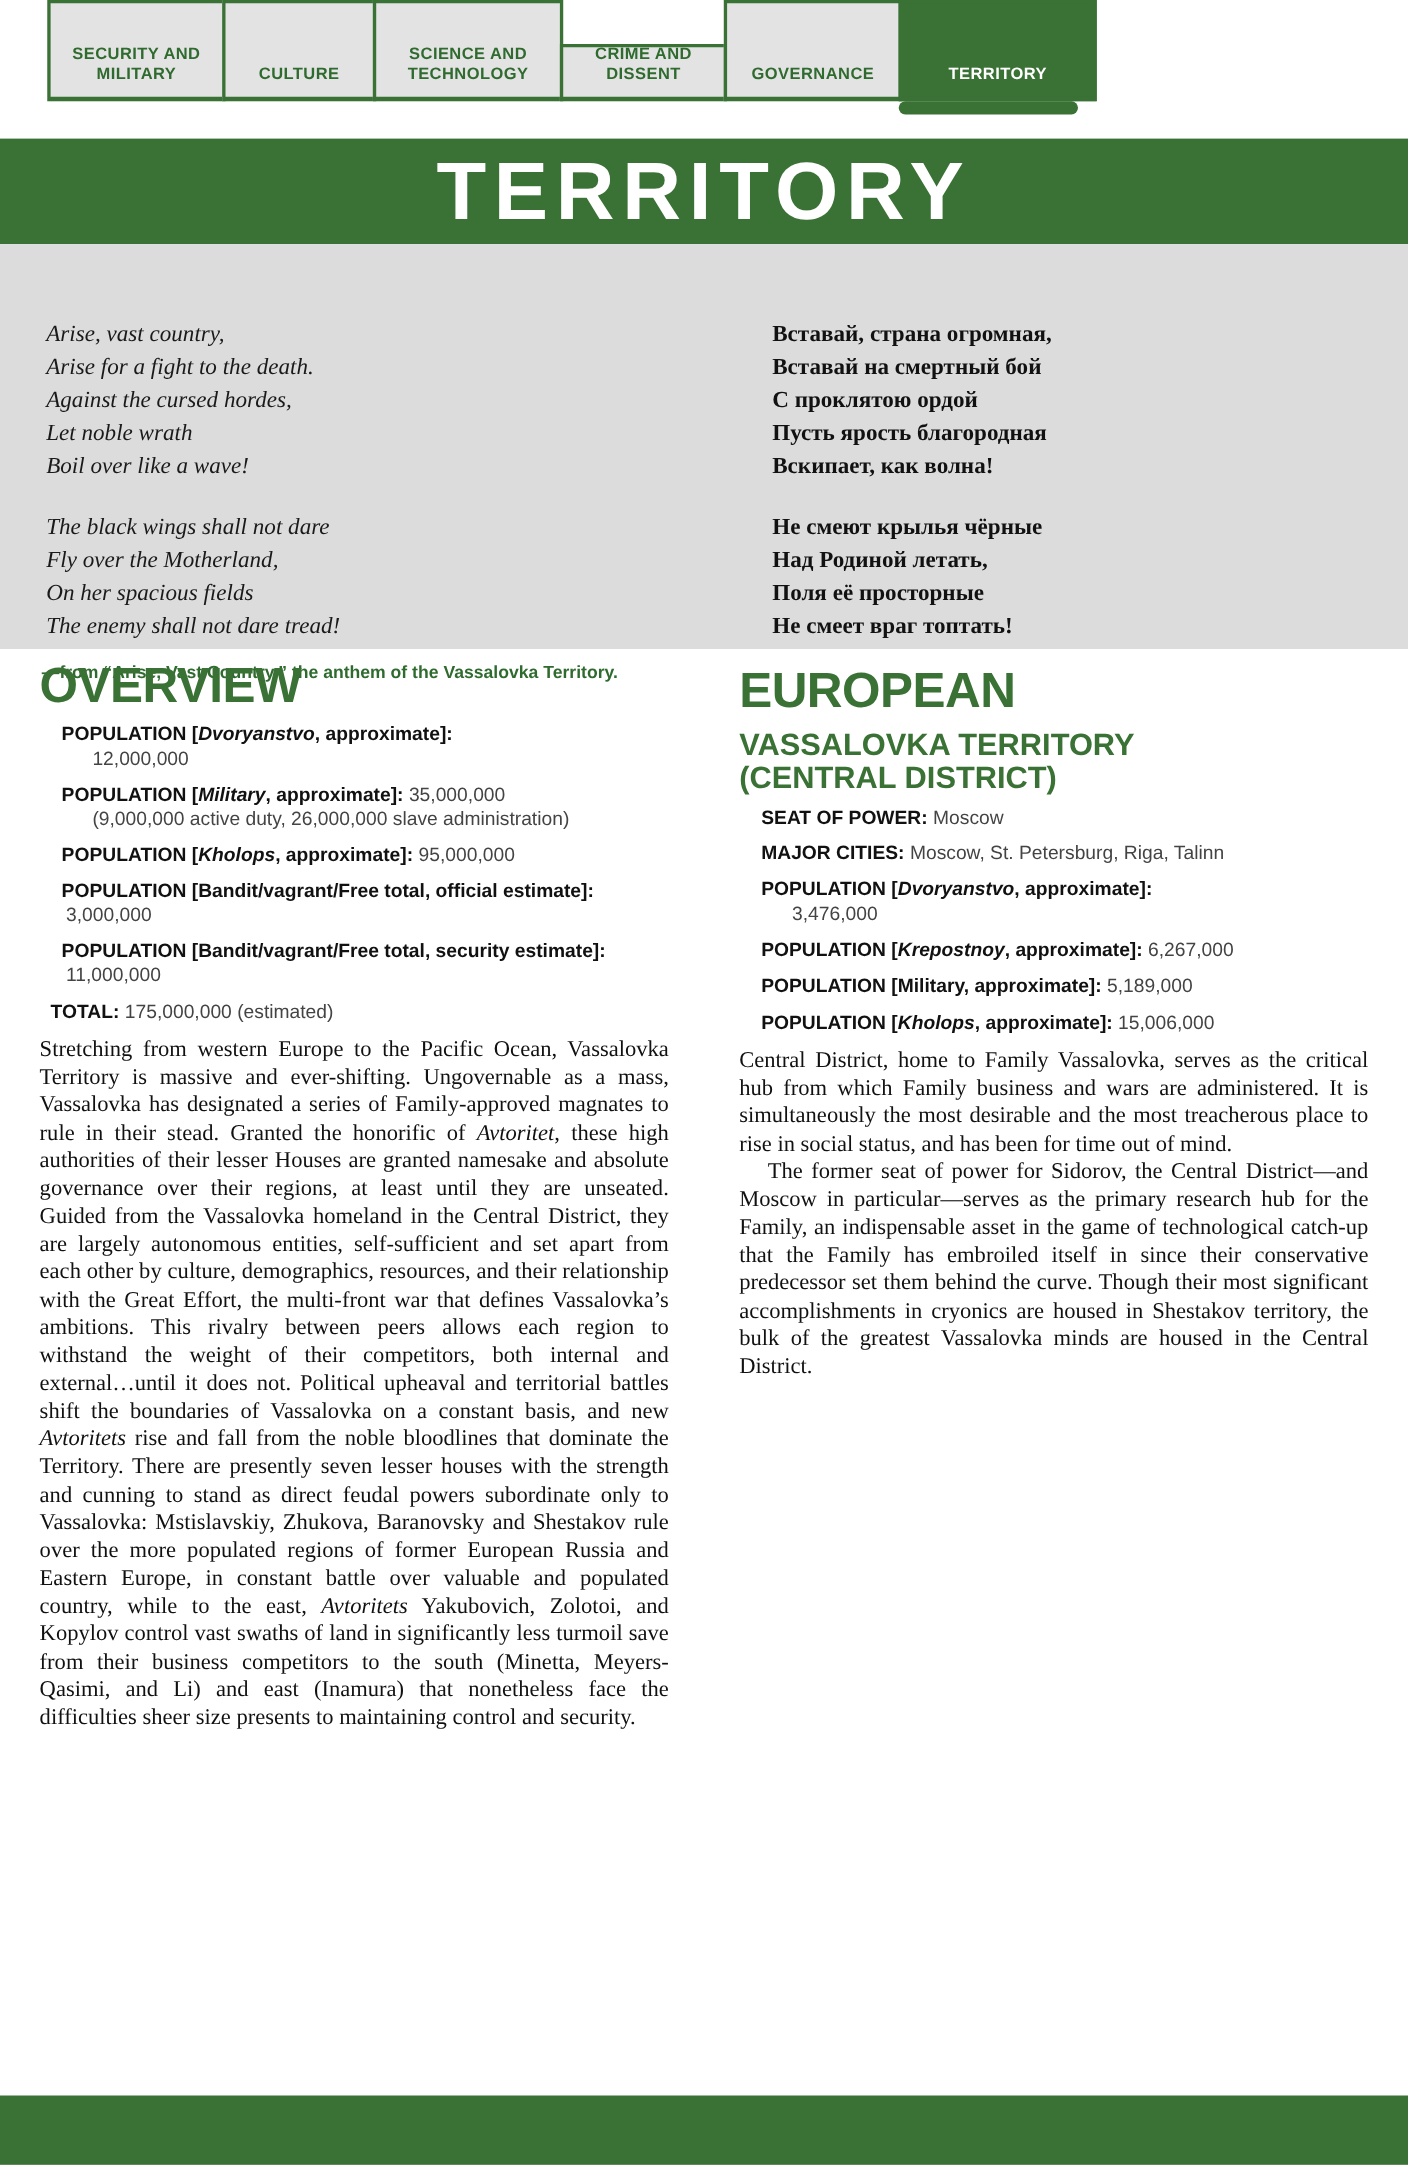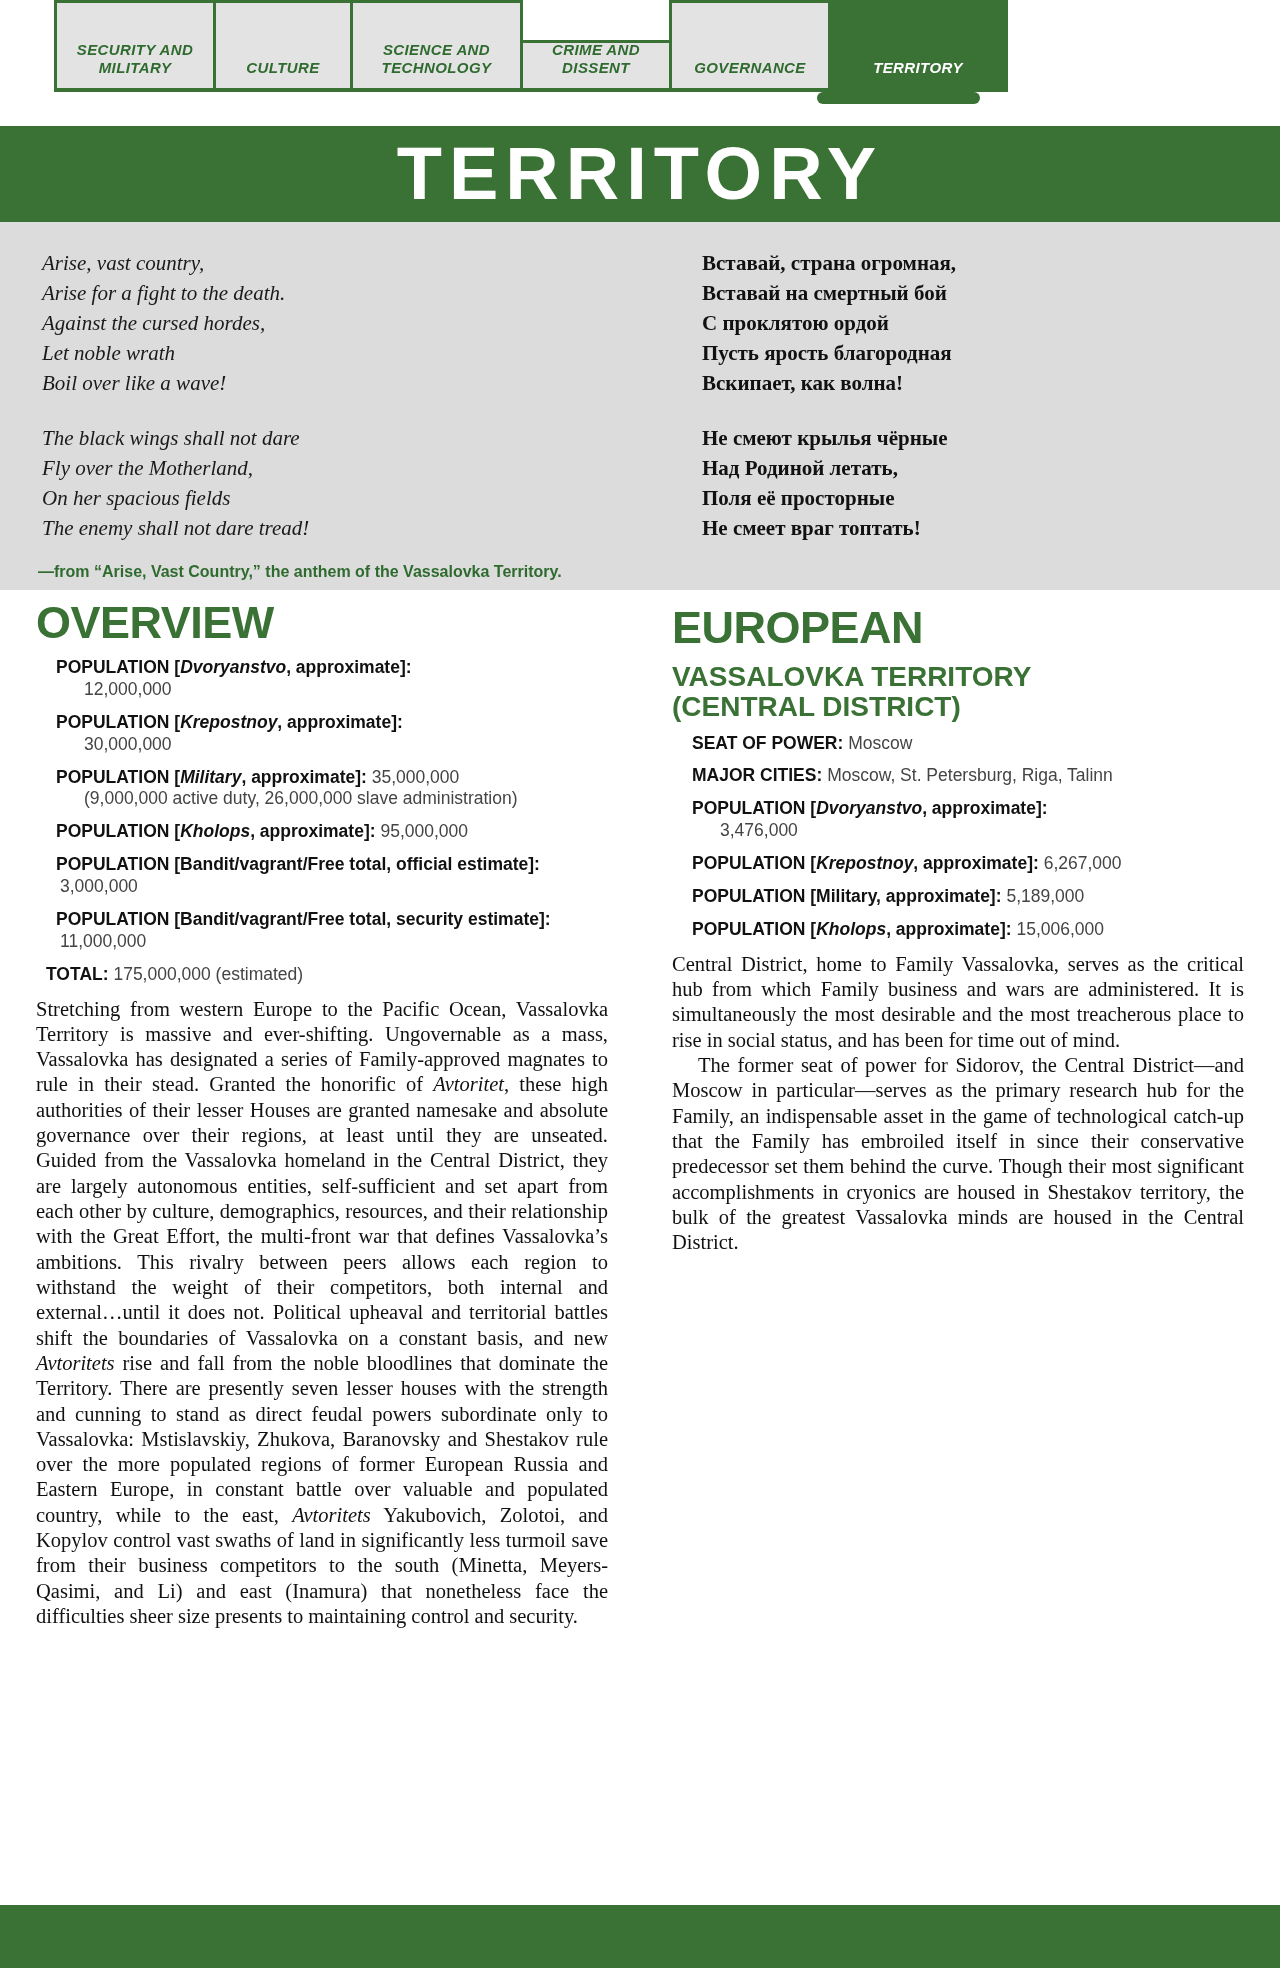--- a/index.html
+++ b/index.html
@@ -14,22 +14,21 @@
   }
 
   
   .tabbar {
     position: absolute;
     left: 0; top: 0;
     width: 1280px;
     height: 92px;
     display: flex;
     align-items: stretch;
-    padding-left: 54px;
-    font-style: italic;
+    padding-left: 43px;
   }
   .tab {
     background: #e3e3e3;
     border: 3px solid #3a7135;
     border-bottom-width: 4px;
     margin-right: -3px;
     display: flex;
     align-items: flex-end;
     justify-content: center;
     padding: 0 14px 10px 14px;
@@ -89,21 +88,21 @@
   
   .anthem {
     position: absolute;
     left: 0; top: 222px;
     width: 1280px;
     height: 368px;
     background: #dcdcdc;
     padding: 26px 38px 10px 38px;
   }
   .anthem-cols { display: flex; }
-  .anthem-col { width: 50%; }
+  .anthem-col { width: 50%; margin-top: 40px; }
   .anthem-col.en {
     font-family: "Liberation Serif", serif;
     font-style: italic;
     font-size: 21px;
     color: #1a1a1a;
     line-height: 1.43;
     padding-left: 4px;
   }
   .anthem-col.ru {
     font-family: "Liberation Serif", serif;
@@ -257,24 +256,20 @@
 
   <div class="col left">
     <h1 class="sec-head">OVERVIEW</h1>
 
     <div class="stats">
       <div class="stat">
         <span class="k"><span>POPULATION [</span><span class="it">Dvoryanstvo</span><span>, approximate]:</span></span>
         <span class="sub v">12,000,000</span>
       </div>
       <div class="stat">
-        <span class="k"><span>POPULATION [</span><span class="it">Krepostnoy</span><span>, approximate]:</span></span>
-        <span class="sub v">30,000,000</span>
-      </div>
-      <div class="stat">
         <span class="k"><span>POPULATION [</span><span class="it">Military</span><span>, approximate]:</span></span>
         <span class="v">35,000,000</span>
         <span class="sub">(9,000,000 active duty, 26,000,000 slave administration)</span>
       </div>
       <div class="stat">
         <span class="k"><span>POPULATION [</span><span class="it">Kholops</span><span>, approximate]:</span></span>
         <span class="v">95,000,000</span>
       </div>
       <div class="stat">
         <span class="k">POPULATION [Bandit/vagrant/Free total, official estimate]:</span>

